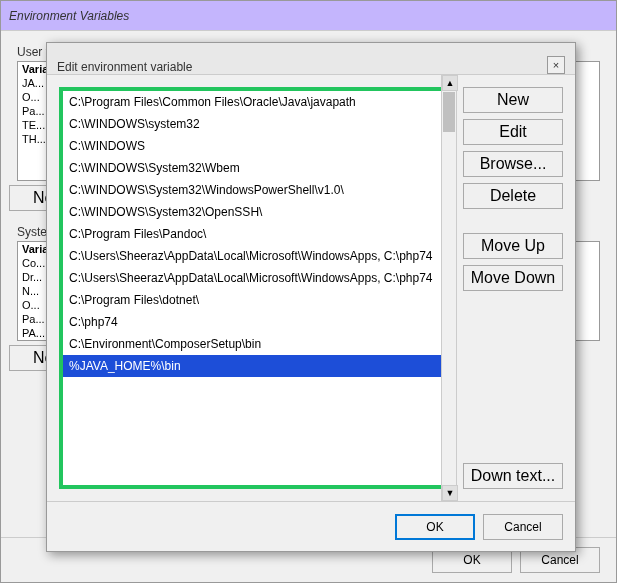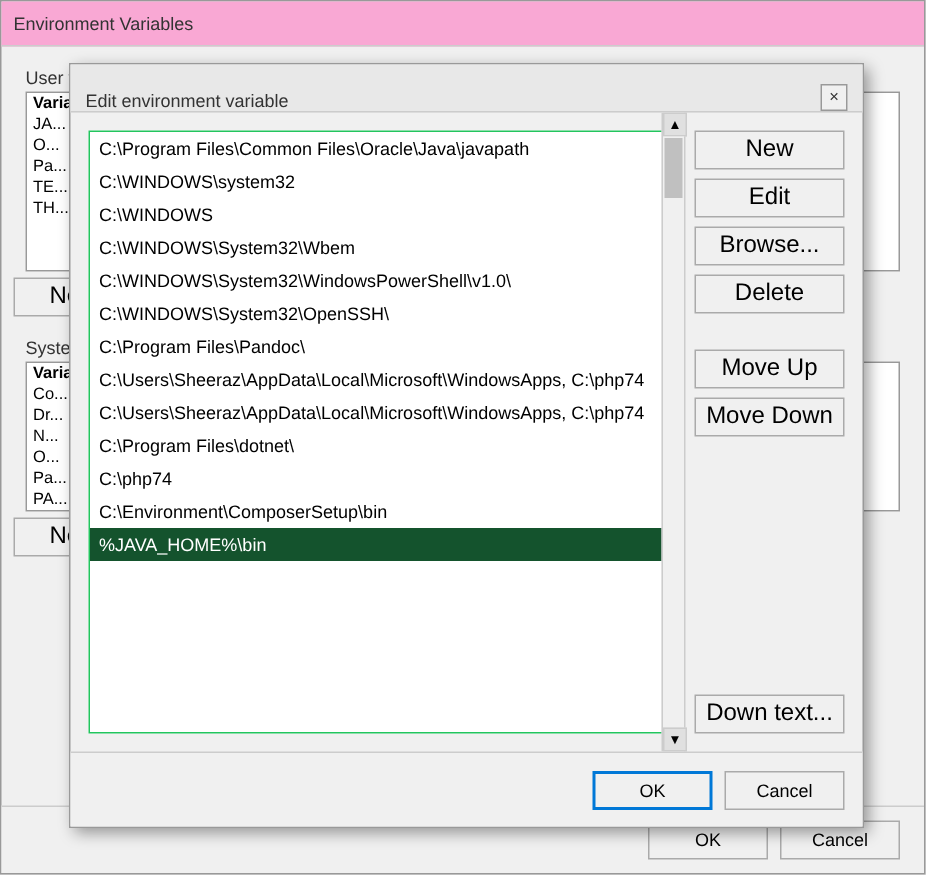--- a/index.html
+++ b/index.html
@@ -17,28 +17,29 @@
     .bg-window {
       position: absolute;
       top: 0; left: 0;
       width: 617px;
       height: 583px;
       background: #f0f0f0;
       border: 1px solid #999;
     }
 
     .bg-title-bar {
-      background: #f9a8d4;
+      background: #c4b5fd;
       height: 30px;
       display: flex;
       align-items: center;
       padding: 0 8px;
       border-bottom: 1px solid #ccc;
       font-size: 12px;
       color: #333;
+      font-style: italic;
     }
 
     .bg-bottom-bar {
       position: absolute;
       bottom: 0;
       left: 0;
       right: 0;
       height: 45px;
       background: #f0f0f0;
       border-top: 1px solid #ccc;
@@ -93,40 +94,40 @@
     .dialog-body {
       display: flex;
       padding: 12px;
       gap: 10px;
       height: calc(100% - 32px - 50px);
     }
 
     
     .list-container {
       flex: 1;
-      border: 1px solid #22c55e;
+      border: 4px solid #22c55e;
       background: white;
       overflow-y: auto;
       overflow-x: hidden;
     }
 
     .list-item {
       padding: 3px 6px;
       font-size: 12px;
       color: #000;
       white-space: nowrap;
       overflow: hidden;
       text-overflow: ellipsis;
       min-height: 22px;
       display: flex;
       align-items: center;
     }
 
     .list-item.selected {
-      background: #14532d;
+      background: #1d4ed8;
       color: white;
     }
 
     
     .buttons-panel {
       display: flex;
       flex-direction: column;
       gap: 6px;
       width: 100px;
     }

